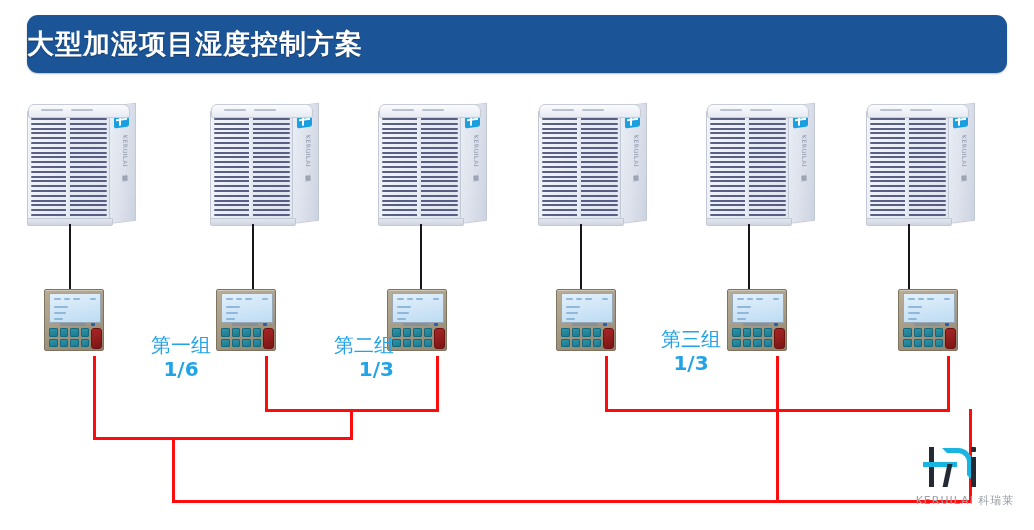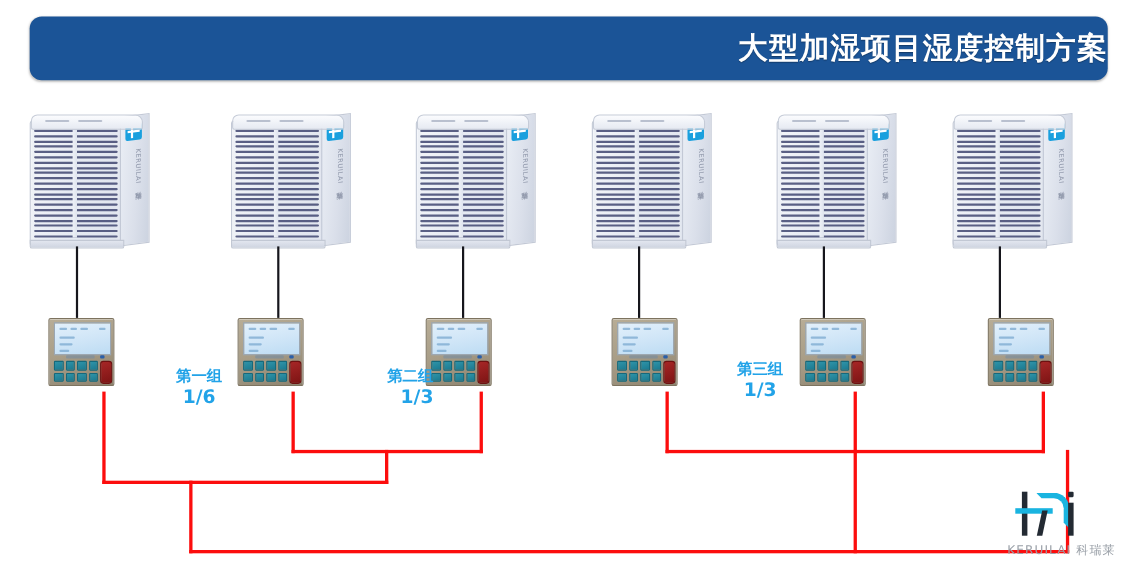--- a/index.html
+++ b/index.html
@@ -9,21 +9,21 @@
     font-family:"DejaVu Sans","Liberation Sans",sans-serif;
     overflow:hidden;
   }
   #stage{position:relative;width:1034px;height:530px;}
 
   
   .title-bar{
     position:absolute;left:27px;top:15px;width:980px;height:58px;
     background:#1b5497;border-radius:11px;
     box-shadow:0 1px 2px rgba(0,0,0,.25);
-    display:flex;align-items:center;justify-content:flex-end;
+    display:flex;align-items:center;justify-content:flex-start;
   }
   .title-text{
     color:#ffffff;font-size:27px;font-weight:bold;letter-spacing:1px;
     font-family:"DejaVu Sans","Liberation Sans",sans-serif;
     text-shadow:0 1px 1px rgba(0,0,0,.30);
   }
 
   
   .unit{position:absolute;width:108px;height:124px;}
   .unit .body{
@@ -126,22 +126,22 @@
     border:1px solid #15697c;border-radius:1px;
   }
   .ctrl .redkey{
     position:absolute;left:47px;top:39px;width:9px;height:19px;
     background:linear-gradient(160deg,#a62626,#7d1414);
     border:1px solid #6d1111;border-radius:3px;
   }
 
   
   .group-label{position:absolute;text-align:center;color:#22a3e8;line-height:1.18;}
-  .group-label .gname{font-size:14px;font-weight:bold;white-space:nowrap;}
-  .group-label .gratio{font-size:17px;font-weight:bold;}
+  .group-label .gname{font-size:20px;font-weight:normal;white-space:nowrap;}
+  .group-label .gratio{font-size:20px;font-weight:bold;}
 
   
   .wire{position:absolute;background:#fc0d0d;}
   .wire-v{width:3px;}
   .wire-h{height:3px;}
 
   
   .logo{position:absolute;left:905px;top:445px;width:120px;height:70px;}
   .logo .mark{position:absolute;left:18px;top:0px;width:86px;height:44px;}
   .logo .k-stem{position:absolute;left:6px;top:2px;width:5px;height:40px;background:#232a33;}

